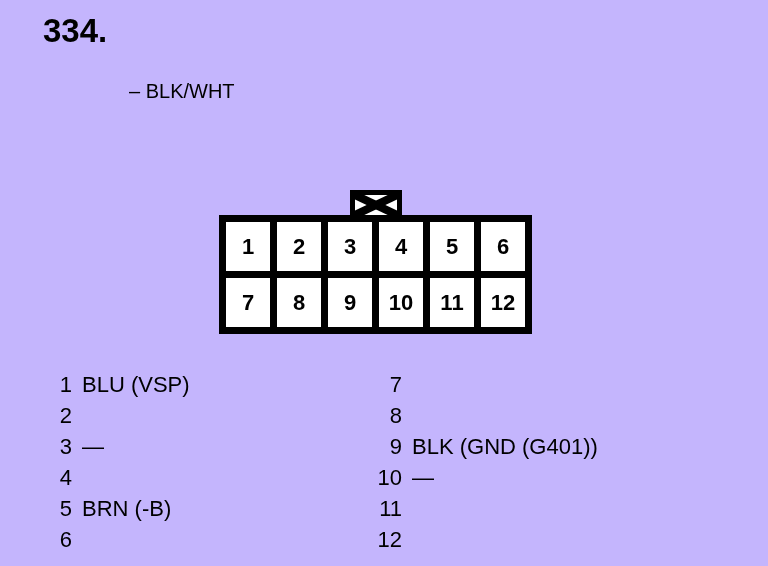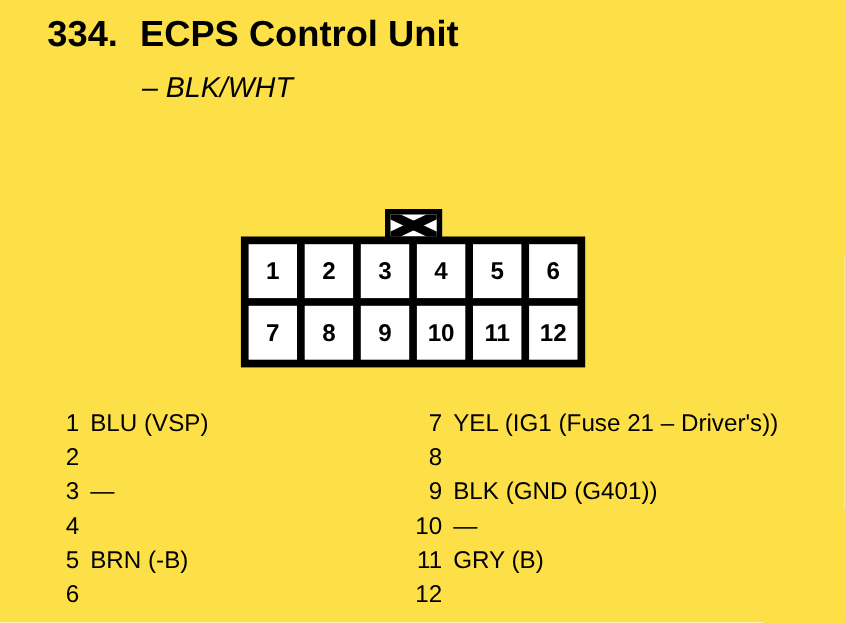--- a/index.html
+++ b/index.html
@@ -1,20 +1,20 @@
 <!DOCTYPE html>
 <html><head>
 <meta charset="utf-8">
 <style>
   html, body { margin: 0; padding: 0; background: #ffffff; }
   .page {
     position: relative;
     width: 768px;
     height: 566px;
-    background: #fde047;
+    background: #c4b5fd;
     color: #000000;
     font-family: "Liberation Sans", "DejaVu Sans", sans-serif;
     overflow: hidden;
   }
 
   
   .title-row {
     position: absolute;
     left: 43px;
     top: 14px;
@@ -23,25 +23,24 @@
     font-weight: bold;
     font-size: 33px;
     line-height: 1;
     white-space: nowrap;
   }
 
   
   .notes {
     position: absolute;
     left: 129px;
-    top: 64px;
-    font-size: 26px;
+    top: 76px;
+    font-size: 20px;
     line-height: 30px;
     white-space: nowrap;
-    font-style: italic;
   }
 
   
   .conn-tab {
     position: absolute;
     left: 350px;
     top: 190px;
     width: 52px;
     height: 30px;
     box-sizing: border-box;
@@ -91,21 +90,20 @@
   }
   .pin-col-right .pin-num { width: 28px; }
 </style>
 </head>
 <body>
 
 <div class="page">
 
   <div class="title-row">
     <span>334.</span>
-    <span>ECPS Control Unit</span>
   </div>
 
   <div class="notes">
     <div>– BLK/WHT</div>
   </div>
 
   <div class="conn-tab">
     <svg viewBox="0 0 42 20" preserveAspectRatio="none">
       <line x1="0" y1="0" x2="42" y2="20"></line>
       <line x1="42" y1="0" x2="0" y2="20"></line>
@@ -147,35 +145,33 @@
       <span class="pin-label">BRN (-B)</span>
     </div>
     <div class="pin-row">
       <span class="pin-num">6</span>
     </div>
   </div>
 
   <div class="pin-col pin-col-right">
     <div class="pin-row">
       <span class="pin-num">7</span>
-      <span class="pin-label">YEL (IG1 (Fuse 21 – Driver's))</span>
     </div>
     <div class="pin-row">
       <span class="pin-num">8</span>
     </div>
     <div class="pin-row">
       <span class="pin-num">9</span>
       <span class="pin-label">BLK (GND (G401))</span>
     </div>
     <div class="pin-row">
       <span class="pin-num">10</span>
       <span class="pin-label">—</span>
     </div>
     <div class="pin-row">
       <span class="pin-num">11</span>
-      <span class="pin-label">GRY (B)</span>
     </div>
     <div class="pin-row">
       <span class="pin-num">12</span>
     </div>
   </div>
 
 </div>
 
 </body></html>

